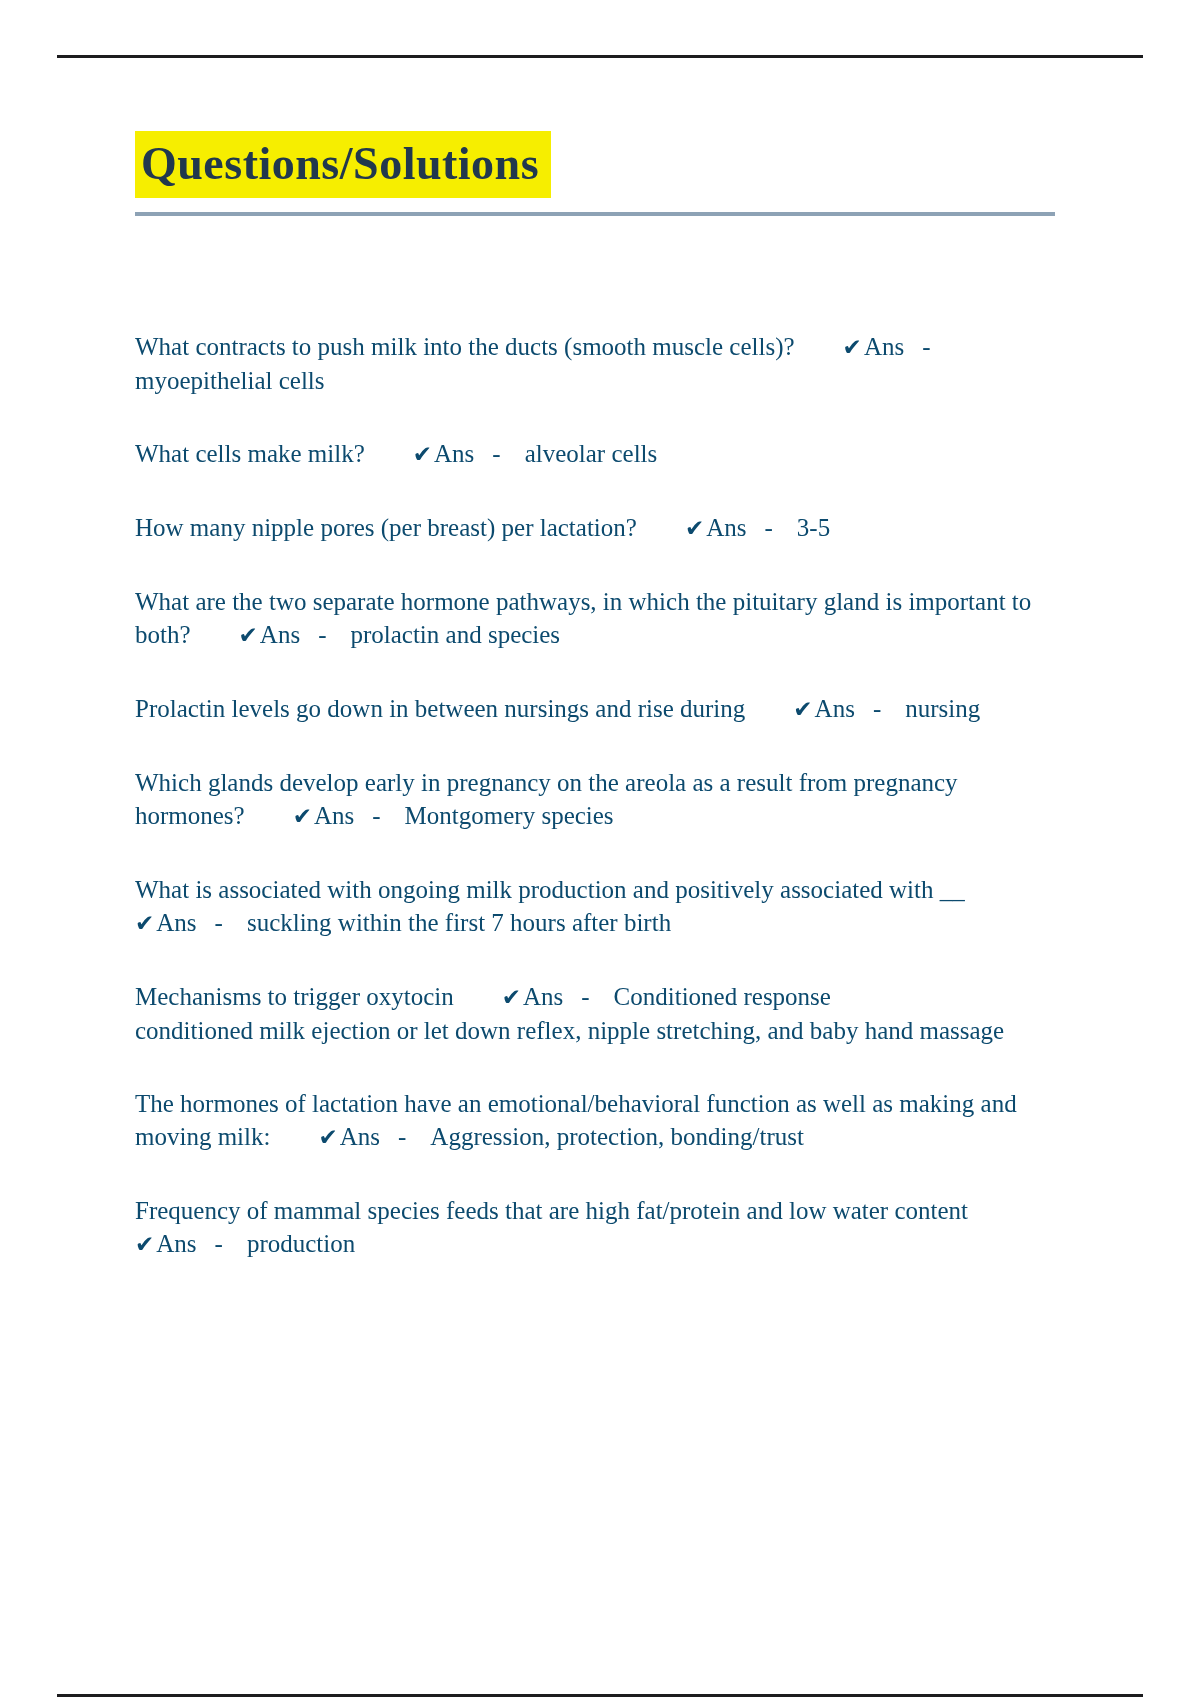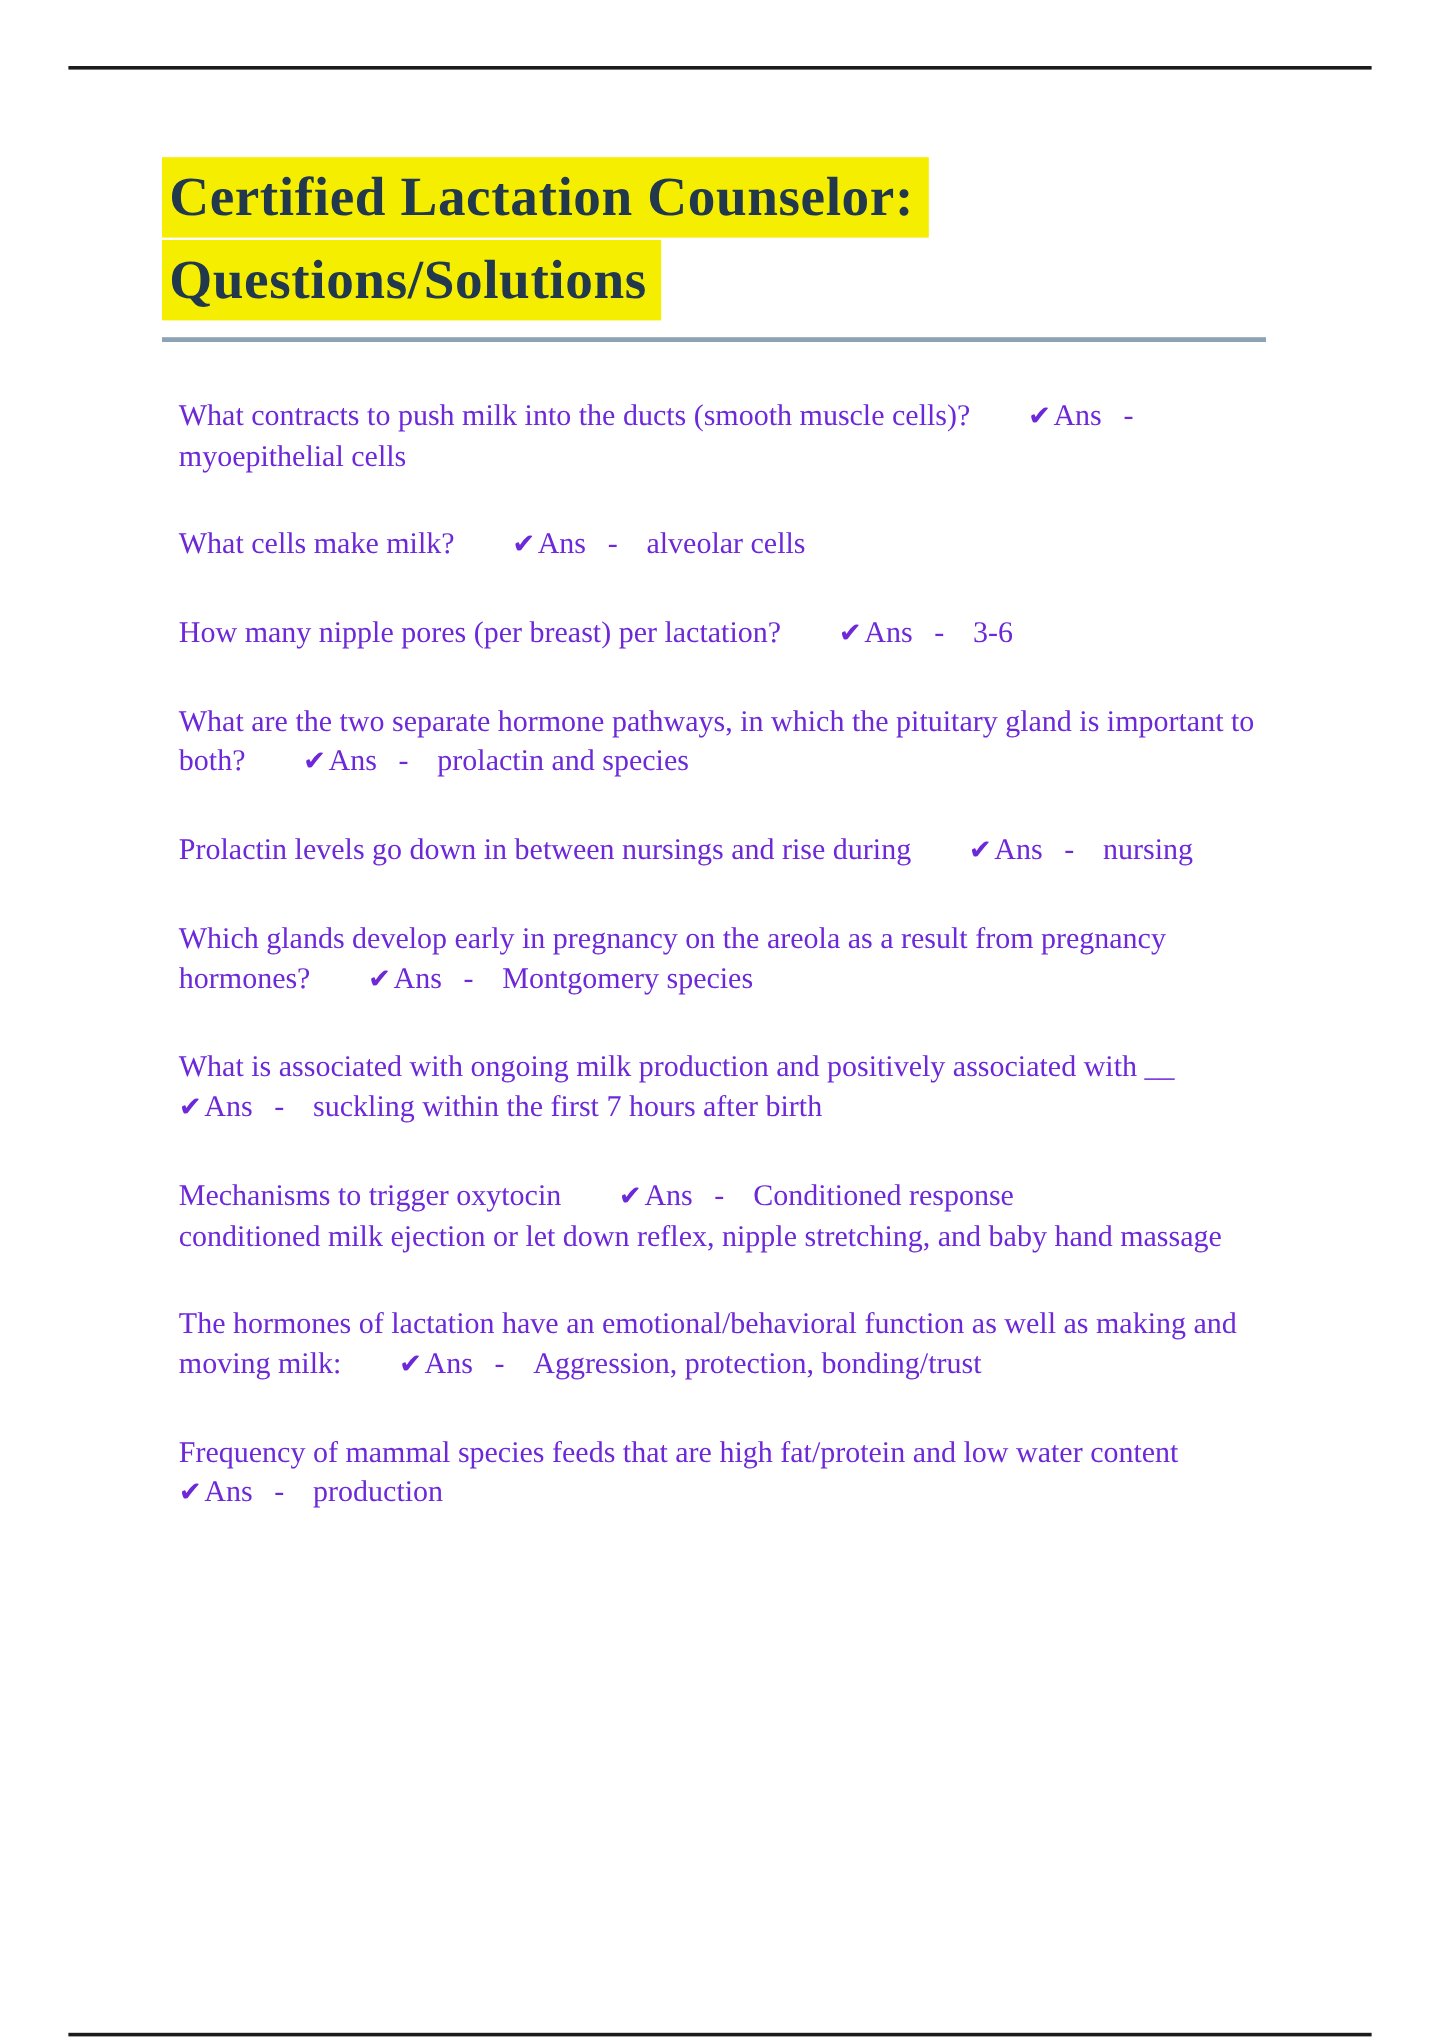--- a/index.html
+++ b/index.html
@@ -35,22 +35,21 @@
     background:#f6ee00;
     padding:3px 12px 4px 6px;
     margin-bottom:2px;
     white-space:nowrap;
   }
 
   .content{
     position:absolute;left:135px;top:330px;width:920px;
     font-size:25px;
     line-height:33px;
-    color:#6d28d9;
-    margin-left:14px;
+    color:#0c4a6e;
   }
   .qa{margin:0 0 40px 0;}
   .qa:last-child{margin-bottom:0;}
   .gap-q{display:inline-block;width:48px;height:1px;}
   .gap-a{display:inline-block;width:18px;height:1px;}
   .gap-b{display:inline-block;width:24px;height:1px;}
   .ansgrp{white-space:nowrap;}
   .check{
     font-family:"DejaVu Sans", sans-serif;
     font-weight:bold;
@@ -60,31 +59,30 @@
   .a{white-space:pre-wrap;}
 </style>
 </head>
 <body>
 
 <div class="page">
   <div class="rule top"></div>
 
   <header class="titleblock">
     <h1>
-      <span class="hl">Certified Lactation Counselor:</span>
       <span class="hl">Questions/Solutions</span>
     </h1>
   </header>
 
   <main class="content">
   <p class="qa"><span class="q">What contracts to push milk into the ducts (smooth muscle cells)?</span><span class="gap-q"></span><span class="ansgrp"><span class="check">✔</span><span class="anslbl">Ans</span></span><span class="gap-a"></span><span class="dash">-</span><span class="gap-b"></span><span class="a">myoepithelial cells</span></p>
 
   <p class="qa"><span class="q">What cells make milk?</span><span class="gap-q"></span><span class="ansgrp"><span class="check">✔</span><span class="anslbl">Ans</span></span><span class="gap-a"></span><span class="dash">-</span><span class="gap-b"></span><span class="a">alveolar cells</span></p>
 
-  <p class="qa"><span class="q">How many nipple pores (per breast) per lactation?</span><span class="gap-q"></span><span class="ansgrp"><span class="check">✔</span><span class="anslbl">Ans</span></span><span class="gap-a"></span><span class="dash">-</span><span class="gap-b"></span><span class="a">3-6</span></p>
+  <p class="qa"><span class="q">How many nipple pores (per breast) per lactation?</span><span class="gap-q"></span><span class="ansgrp"><span class="check">✔</span><span class="anslbl">Ans</span></span><span class="gap-a"></span><span class="dash">-</span><span class="gap-b"></span><span class="a">3-5</span></p>
 
   <p class="qa"><span class="q">What are the two separate hormone pathways, in which the pituitary gland is important to both?</span><span class="gap-q"></span><span class="ansgrp"><span class="check">✔</span><span class="anslbl">Ans</span></span><span class="gap-a"></span><span class="dash">-</span><span class="gap-b"></span><span class="a">prolactin and species</span></p>
 
   <p class="qa"><span class="q">Prolactin levels go down in between nursings and rise during</span><span class="gap-q"></span><span class="ansgrp"><span class="check">✔</span><span class="anslbl">Ans</span></span><span class="gap-a"></span><span class="dash">-</span><span class="gap-b"></span><span class="a">nursing</span></p>
 
   <p class="qa"><span class="q">Which glands develop early in pregnancy on the areola as a result from pregnancy hormones?</span><span class="gap-q"></span><span class="ansgrp"><span class="check">✔</span><span class="anslbl">Ans</span></span><span class="gap-a"></span><span class="dash">-</span><span class="gap-b"></span><span class="a">Montgomery species</span></p>
 
   <p class="qa"><span class="q">What is associated with ongoing milk production and positively associated with __</span><span class="gap-q"></span><span class="ansgrp"><span class="check">✔</span><span class="anslbl">Ans</span></span><span class="gap-a"></span><span class="dash">-</span><span class="gap-b"></span><span class="a">suckling within the first 7 hours after birth</span></p>
 
 

